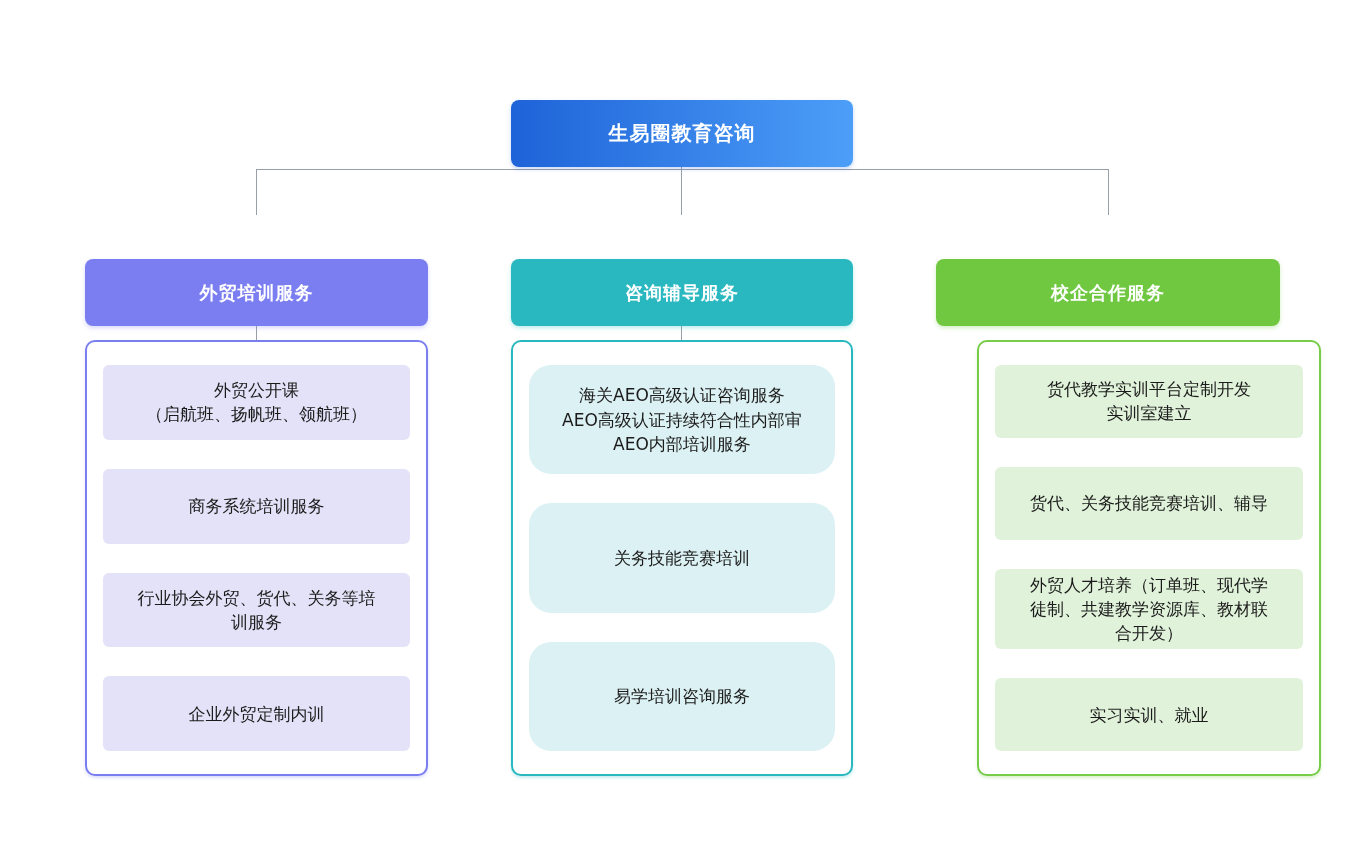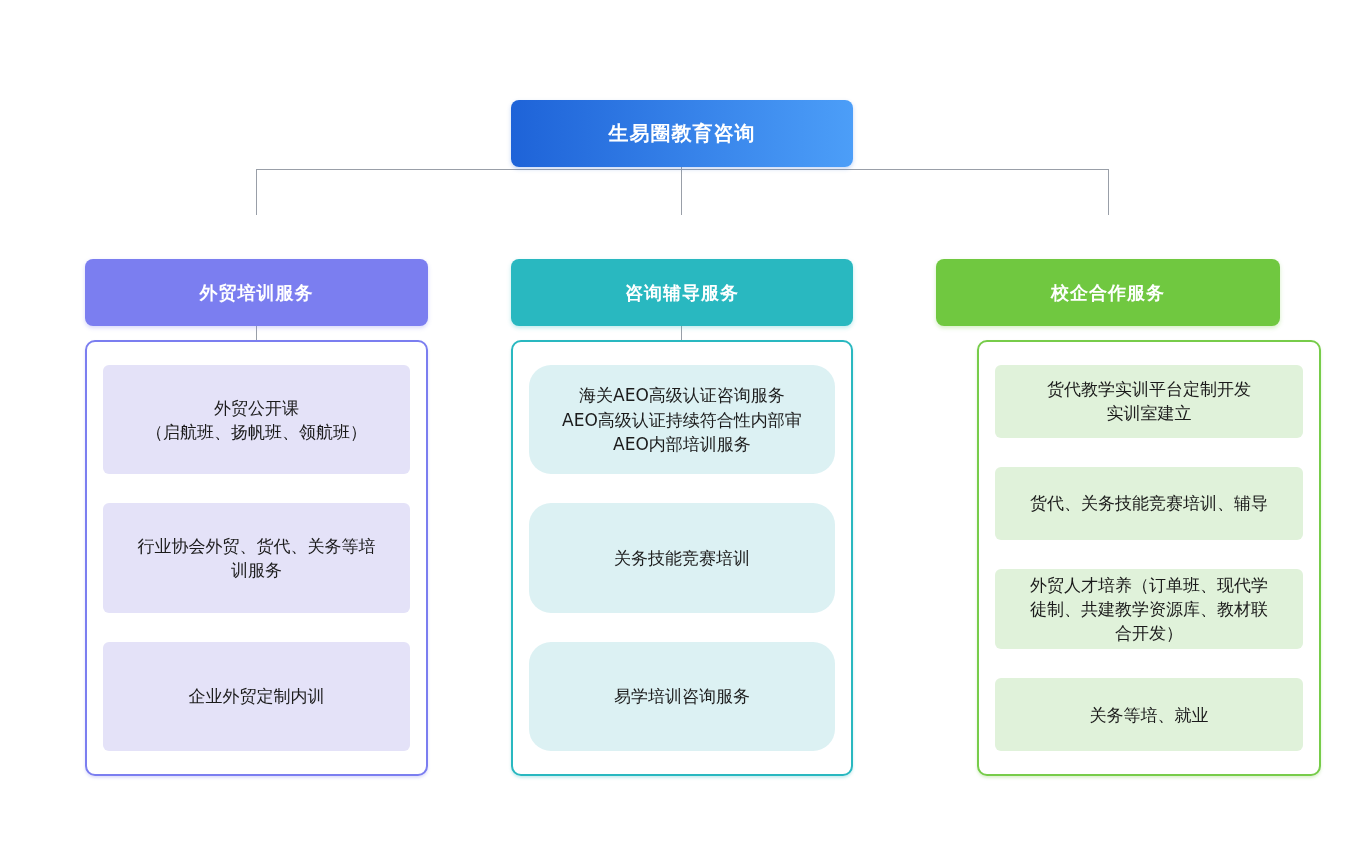--- a/index.html
+++ b/index.html
@@ -61,36 +61,37 @@
   <div class="node branch-header teal">
     <span>咨询辅导服务</span>
   </div>
   <div class="node branch-header green">
     <span>校企合作服务</span>
   </div>
 
   <div class="group purple">
     <div class="item">外贸公开课
 （启航班、扬帆班、领航班）</div>
+    <div class="item">商务系统培训服务</div>
     <div class="item">行业协会外贸、货代、关务等培
 训服务</div>
     <div class="item">企业外贸定制内训</div>
   </div>
 
   <div class="group teal">
     <div class="item">海关AEO高级认证咨询服务
 AEO高级认证持续符合性内部审
 AEO内部培训服务</div>
     <div class="item">关务技能竞赛培训</div>
     <div class="item">易学培训咨询服务</div>
   </div>
 
   <div class="group green">
     <div class="item">货代教学实训平台定制开发
 实训室建立</div>
     <div class="item">货代、关务技能竞赛培训、辅导</div>
     <div class="item">外贸人才培养（订单班、现代学
 徒制、共建教学资源库、教材联
 合开发）</div>
-    <div class="item">关务等培、就业</div>
+    <div class="item">实习实训、就业</div>
   </div>
 
 </div>
 
 </body></html>

